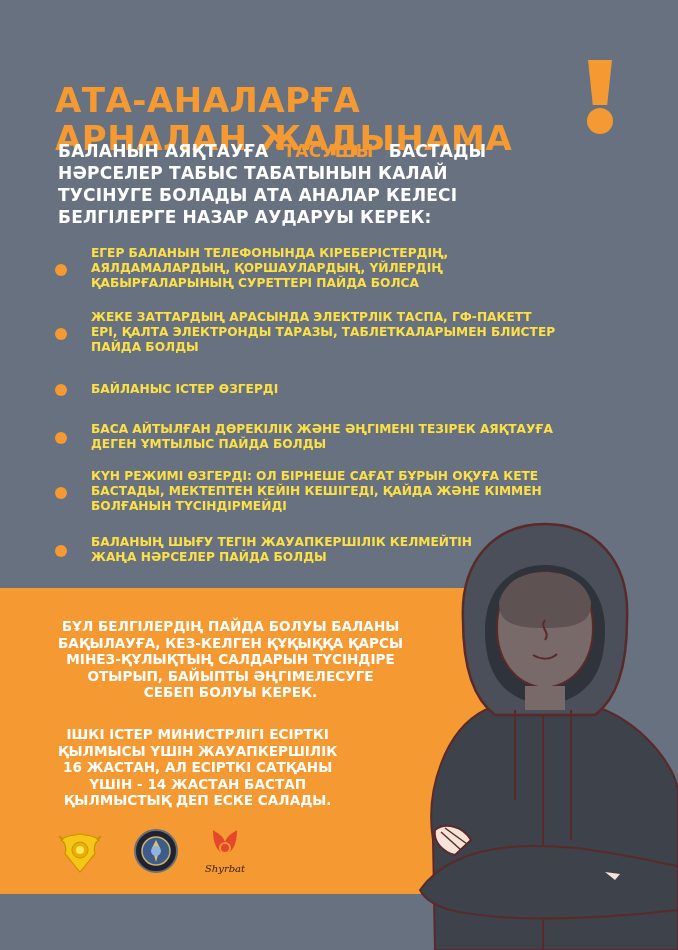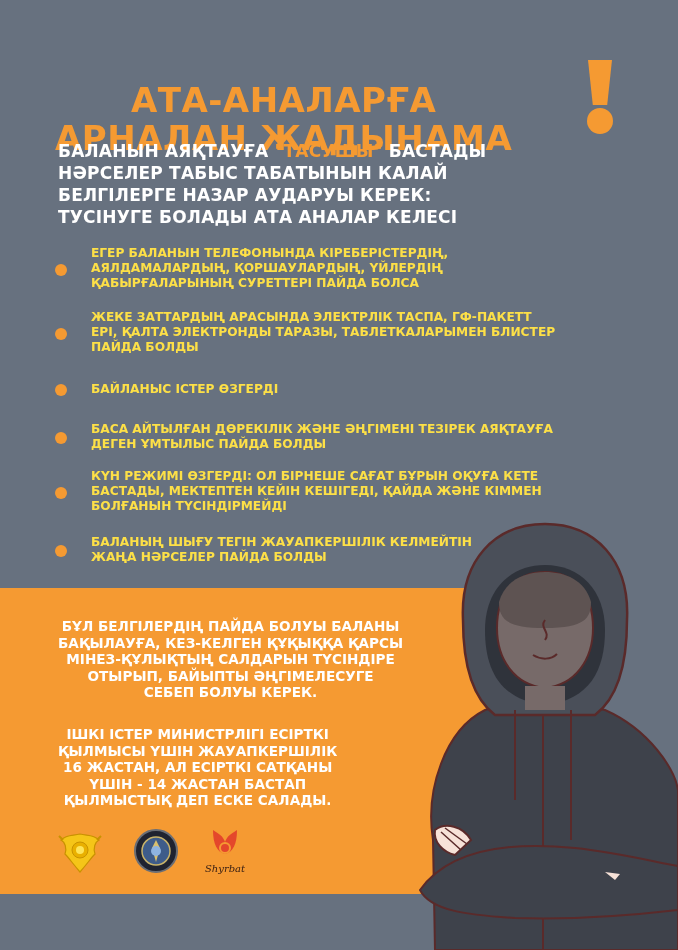--- a/index.html
+++ b/index.html
@@ -10,21 +10,20 @@
     }
     .orange-band {
       position: absolute; left: 0; top: 588px; width: 500px; height: 306px;
       background: #f59a32;
     }
     .title {
       position: absolute; left: 55px; top: 58px;
       color: #f59a32; font-weight: 900; font-size: 34px; line-height: 38px;
       letter-spacing: 0.5px; font-family: "DejaVu Sans", sans-serif;
       white-space: nowrap;
-      text-align: center;
     }
     .title span { display: block; }
     .exclaim {
       position: absolute; left: 587px; top: 60px; width: 26px; height: 73px;
     }
     .exclaim .bar {
       position: absolute; left: 1px; top: 0; width: 24px; height: 45px;
       background: #f59a32; clip-path: polygon(0 0, 100% 0, 80% 100%, 20% 100%);
     }
     .exclaim .dot {
@@ -68,22 +67,22 @@
 <div class="exclaim">
   <div class="bar"></div>
   <div class="dot"></div>
 </div>
 
 <div class="intro">
   <div>
     <span>БАЛАНЫН АЯҚТАУҒА </span><span class="hl">"ТАСУШЫ"</span><span> БАСТАДЫ</span>
   </div>
   <div>НӘРСЕЛЕР ТАБЫС ТАБАТЫНЫН КАЛАЙ</div>
+  <div>ТУСІНУГЕ БОЛАДЫ АТА АНАЛАР КЕЛЕСІ</div>
   <div>БЕЛГІЛЕРГЕ НАЗАР АУДАРУЫ КЕРЕК:</div>
-  <div>ТУСІНУГЕ БОЛАДЫ АТА АНАЛАР КЕЛЕСІ</div>
 </div>
 
 <div class="list">
   <div class="item" style="top:246px">
     <span class="bullet" style="top:18px"></span>
     <div class="item-text" style="top:0">ЕГЕР БАЛАНЫН ТЕЛЕФОНЫНДА КІРЕБЕРІСТЕРДІҢ,
 АЯЛДАМАЛАРДЫҢ, ҚОРШАУЛАРДЫҢ, ҮЙЛЕРДІҢ
 ҚАБЫРҒАЛАРЫНЫҢ СУРЕТТЕРІ ПАЙДА БОЛСА</div>
   </div>
   <div class="item" style="top:310px">

